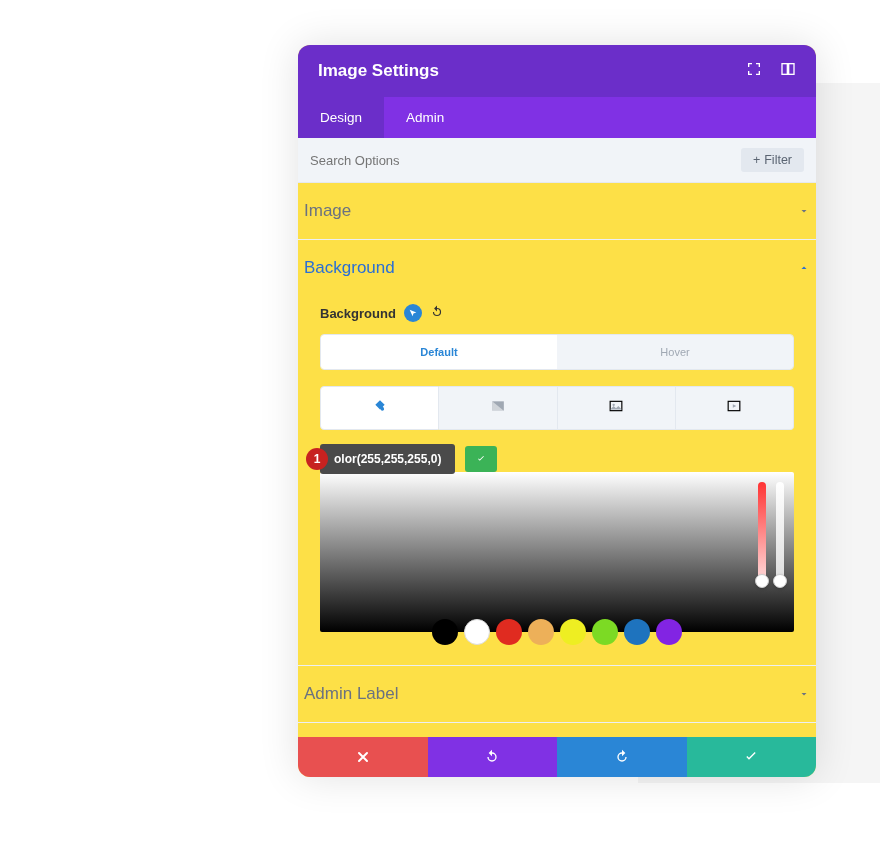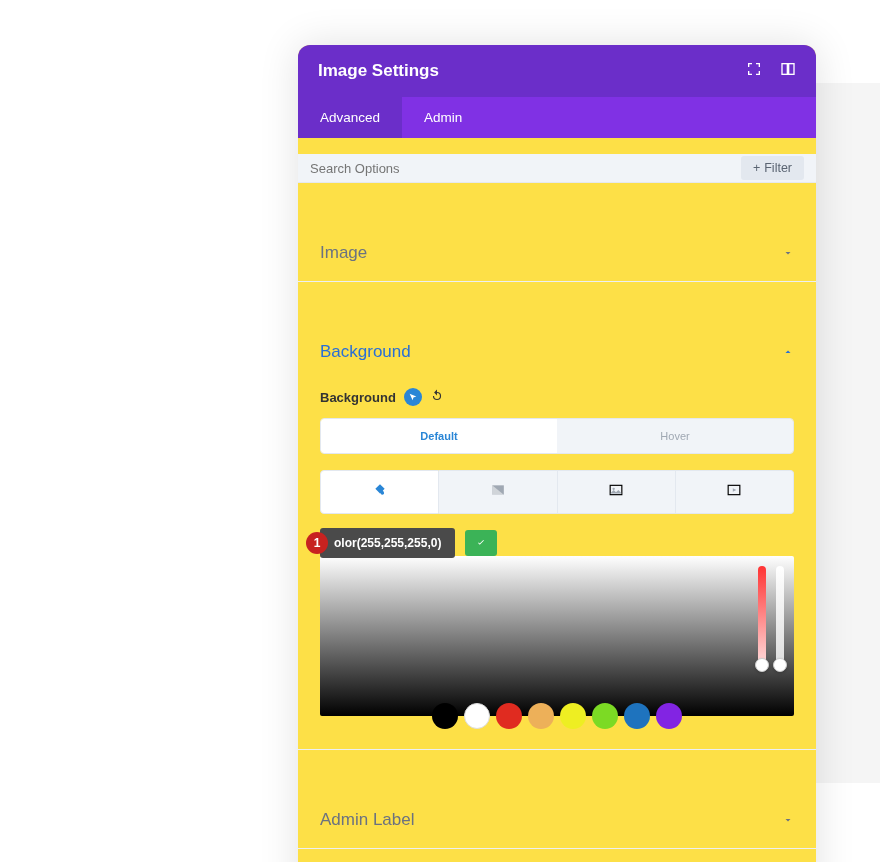--- a/index.html
+++ b/index.html
@@ -16,26 +16,26 @@
   
   .header { background: #6b2ec9; color: #fff; padding: 16px 20px; display: flex; align-items: center; }
   .header-title { font-size: 17px; font-weight: 600; flex: 1; }
   .header-icons { display: flex; gap: 18px; }
   .header-icon { width: 16px; height: 16px; cursor: pointer; fill: #fff; }
   
   .tabs { background: #8031e4; display: flex; color: #fff; font-size: 13.5px; font-weight: 500; }
   .tab { padding: 13px 22px; cursor: pointer; }
   .tab.active { background: #6b2ec9; }
   
-  .search-row { background: #f1f4f8; display: flex; align-items: center; padding: 2px 12px; border-bottom: 1px solid #e5e9ef; margin-top: 16px; }
+  .search-row { background: #f1f4f8; display: flex; align-items: center; padding: 10px 12px; border-bottom: 1px solid #e5e9ef; }
   .search-input { flex: 1; border: none; background: transparent; color: #7a8494; font-size: 13px; outline: none; }
   .filter-btn { background: #e3e8ef; color: #5a6472; font-size: 12.5px; padding: 5px 12px; border-radius: 3px; cursor: pointer; border: none; display: flex; align-items: center; gap: 4px; }
   
   .section { border-bottom: 1px solid #eceff3; }
-  .section-head { padding: 18px 22px; display: flex; align-items: center; cursor: pointer; margin-top: 42px; }
+  .section-head { padding: 18px 6px; display: flex; align-items: center; cursor: pointer; }
   .section-title { flex: 1; font-size: 17px; color: #6b7280; }
   .section-title.active { color: #2a6fd6; }
   .chevron { width: 12px; height: 12px; fill: #6b7280; }
   .chevron.up { fill: #2a6fd6; }
   
   .section-body { padding: 0 22px 20px 22px; }
   .field-label-row { display: flex; align-items: center; gap: 8px; font-size: 13px; color: #333; font-weight: 600; margin: 8px 0 12px 0; }
   .mouse-badge { width: 18px; height: 18px; background: #2a86d6; border-radius: 50%; display: flex; align-items: center; justify-content: center; }
   .mouse-badge svg { width: 10px; height: 10px; fill: #fff; }
   .reset-icon { width: 14px; height: 14px; cursor: pointer; fill: #333; }
@@ -106,21 +106,21 @@
       <span>
         <svg class="header-icon" viewBox="0 0 24 24">
             <rect x="3" y="4" width="8" height="16" fill="none" stroke="#fff" stroke-width="2"></rect>
             <rect x="13" y="4" width="8" height="16" fill="none" stroke="#fff" stroke-width="2"></rect>
           </svg>
       </span>
     </div>
   </div>
 
   <div class="tabs">
-    <div class="tab active">Advanced</div>
+    <div class="tab active">Design</div>
     <div class="tab">Admin</div>
   </div>
 
   <div class="search-row">
     <input class="search-input" placeholder="Search Options" style="">
     <button class="filter-btn">
       <span>+</span>
       <span>Filter</span>
     </button>
   </div>

